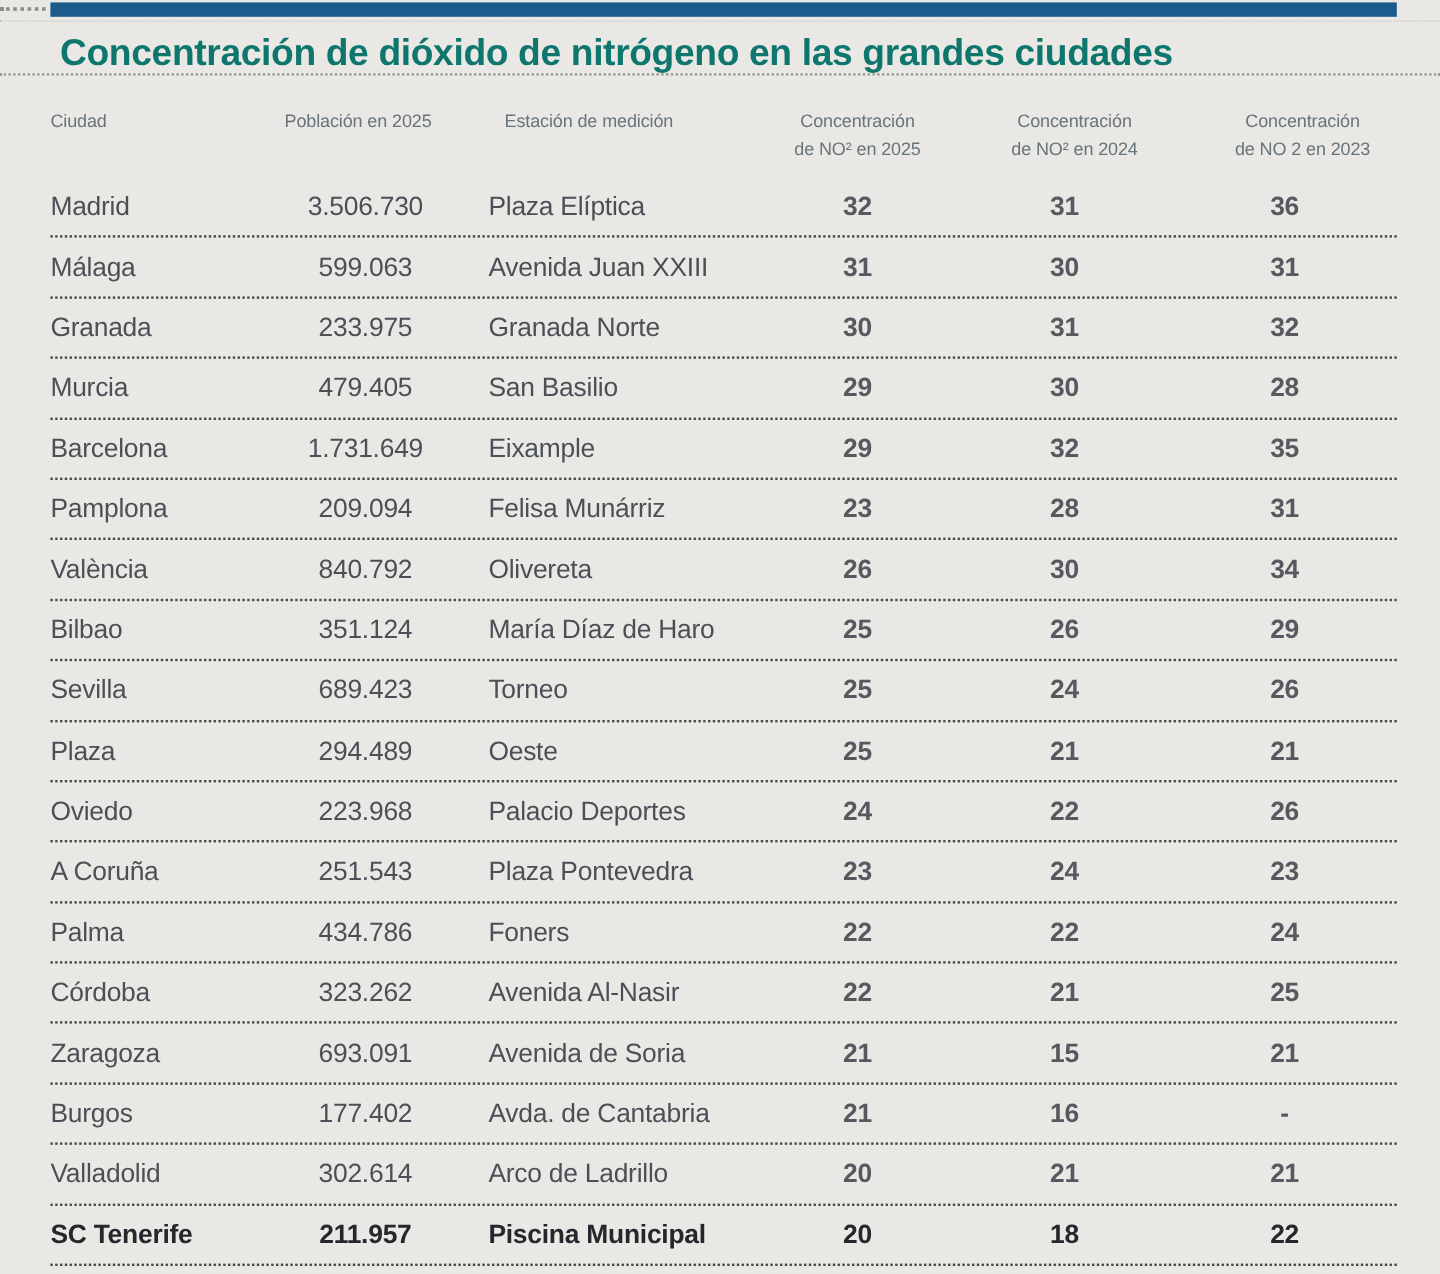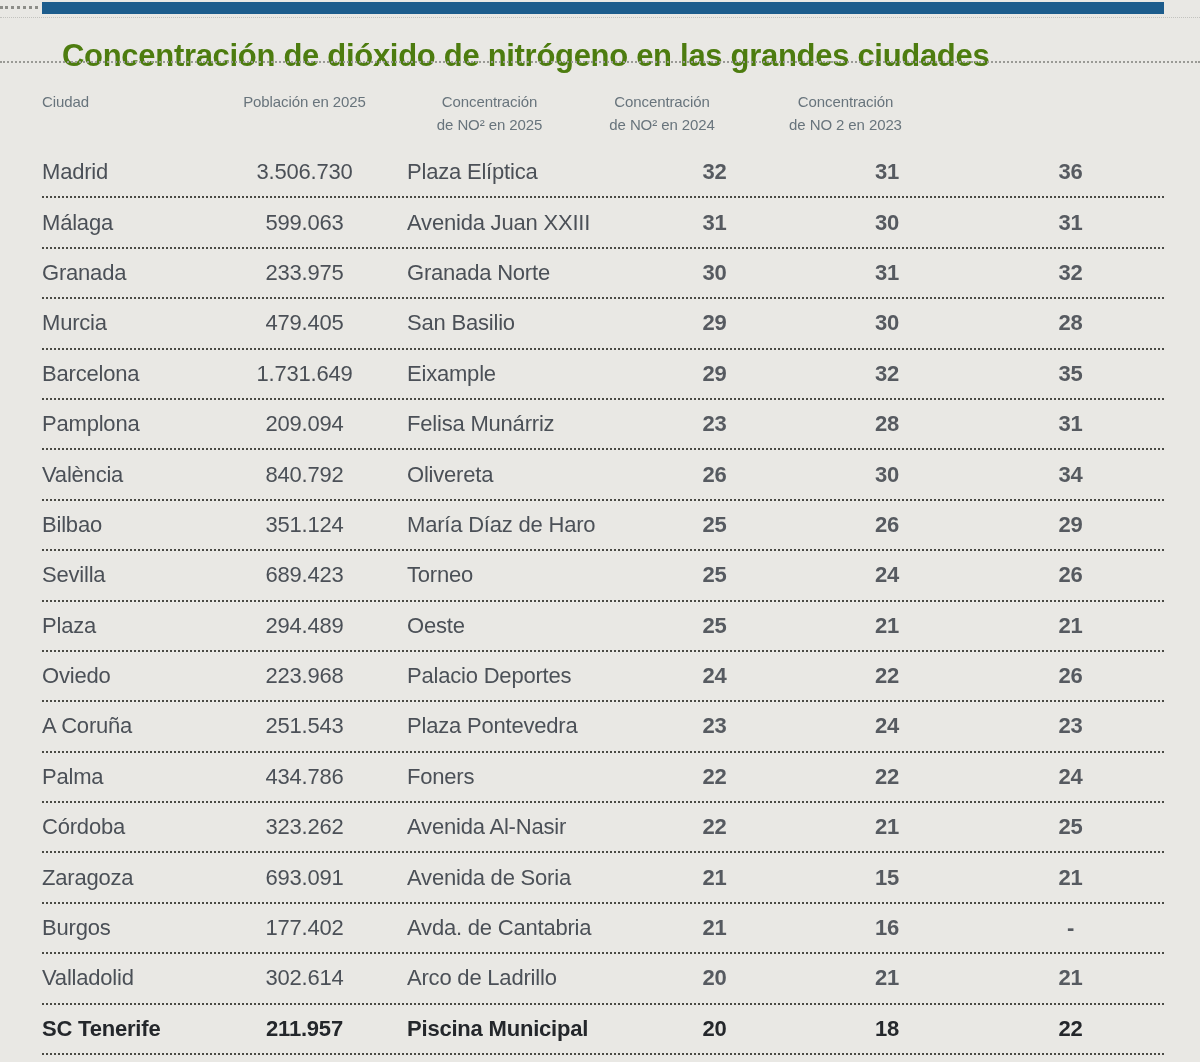--- a/index.html
+++ b/index.html
@@ -18,33 +18,33 @@
   .topbar {
     position: absolute; left: 42px; top: 2px;
     width: 1122px; height: 12px;
     background: #1c5c8c;
   }
   .under-bar-dots {
     position: absolute; left: 0; top: 17px; width: 1200px;
     border-top: 1px dotted #c3c3bf;
   }
   .title {
-    position: absolute; left: 46px; top: 22px; margin: 16px;
+    position: absolute; left: 46px; top: 22px; margin: 4px;
     font-size: 31px; font-weight: 700;
-    color: #4d7c0f; letter-spacing: -0.3px;
+    color: #0f766e; letter-spacing: -0.3px;
     white-space: nowrap;
   }
   .title-rule {
     position: absolute; left: 0; top: 61px; width: 1200px;
     border-top: 2px dotted #9a9a95;
   }
   .table { position: absolute; left: 42px; top: 90px; width: 1122px; }
   .thead {
     display: flex; align-items: flex-start; height: 58px;
-    font-size: 15px; color: #68747c; letter-spacing: -0.1px;
+    font-size: 15px; color: #68747c; letter-spacing: -0.1px; gap: 36px;
   }
   .th { line-height: 23px; }
   .c1 { width: 160px; }
   .c2 { width: 205px; text-align: center; }
   .c3 { width: 225px; }
   .c4 { width: 165px; text-align: center; }
   .c5 { width: 180px; text-align: center; }
   .c6 { width: 187px; text-align: center; }
   .row {
     display: flex; align-items: center;
@@ -63,20 +63,21 @@
   <div class="corner-dots"></div>
   <div class="topbar"></div>
   <div class="under-bar-dots"></div>
   <h1 class="title">Concentración de dióxido de nitrógeno en las grandes ciudades</h1>
   <div class="title-rule"></div>
 
   <div class="table">
     <div class="thead">
       <div class="th c1">Ciudad</div>
       <div class="th c2">Población en 2025</div>
+      <div class="th c3">Estación de medición</div>
       <div class="th c4">
         <div>Concentración</div>
         <div>de NO² en 2025</div>
       </div>
       <div class="th c5">
         <div>Concentración</div>
         <div>de NO² en 2024</div>
       </div>
       <div class="th c6">
         <div>Concentración</div>

